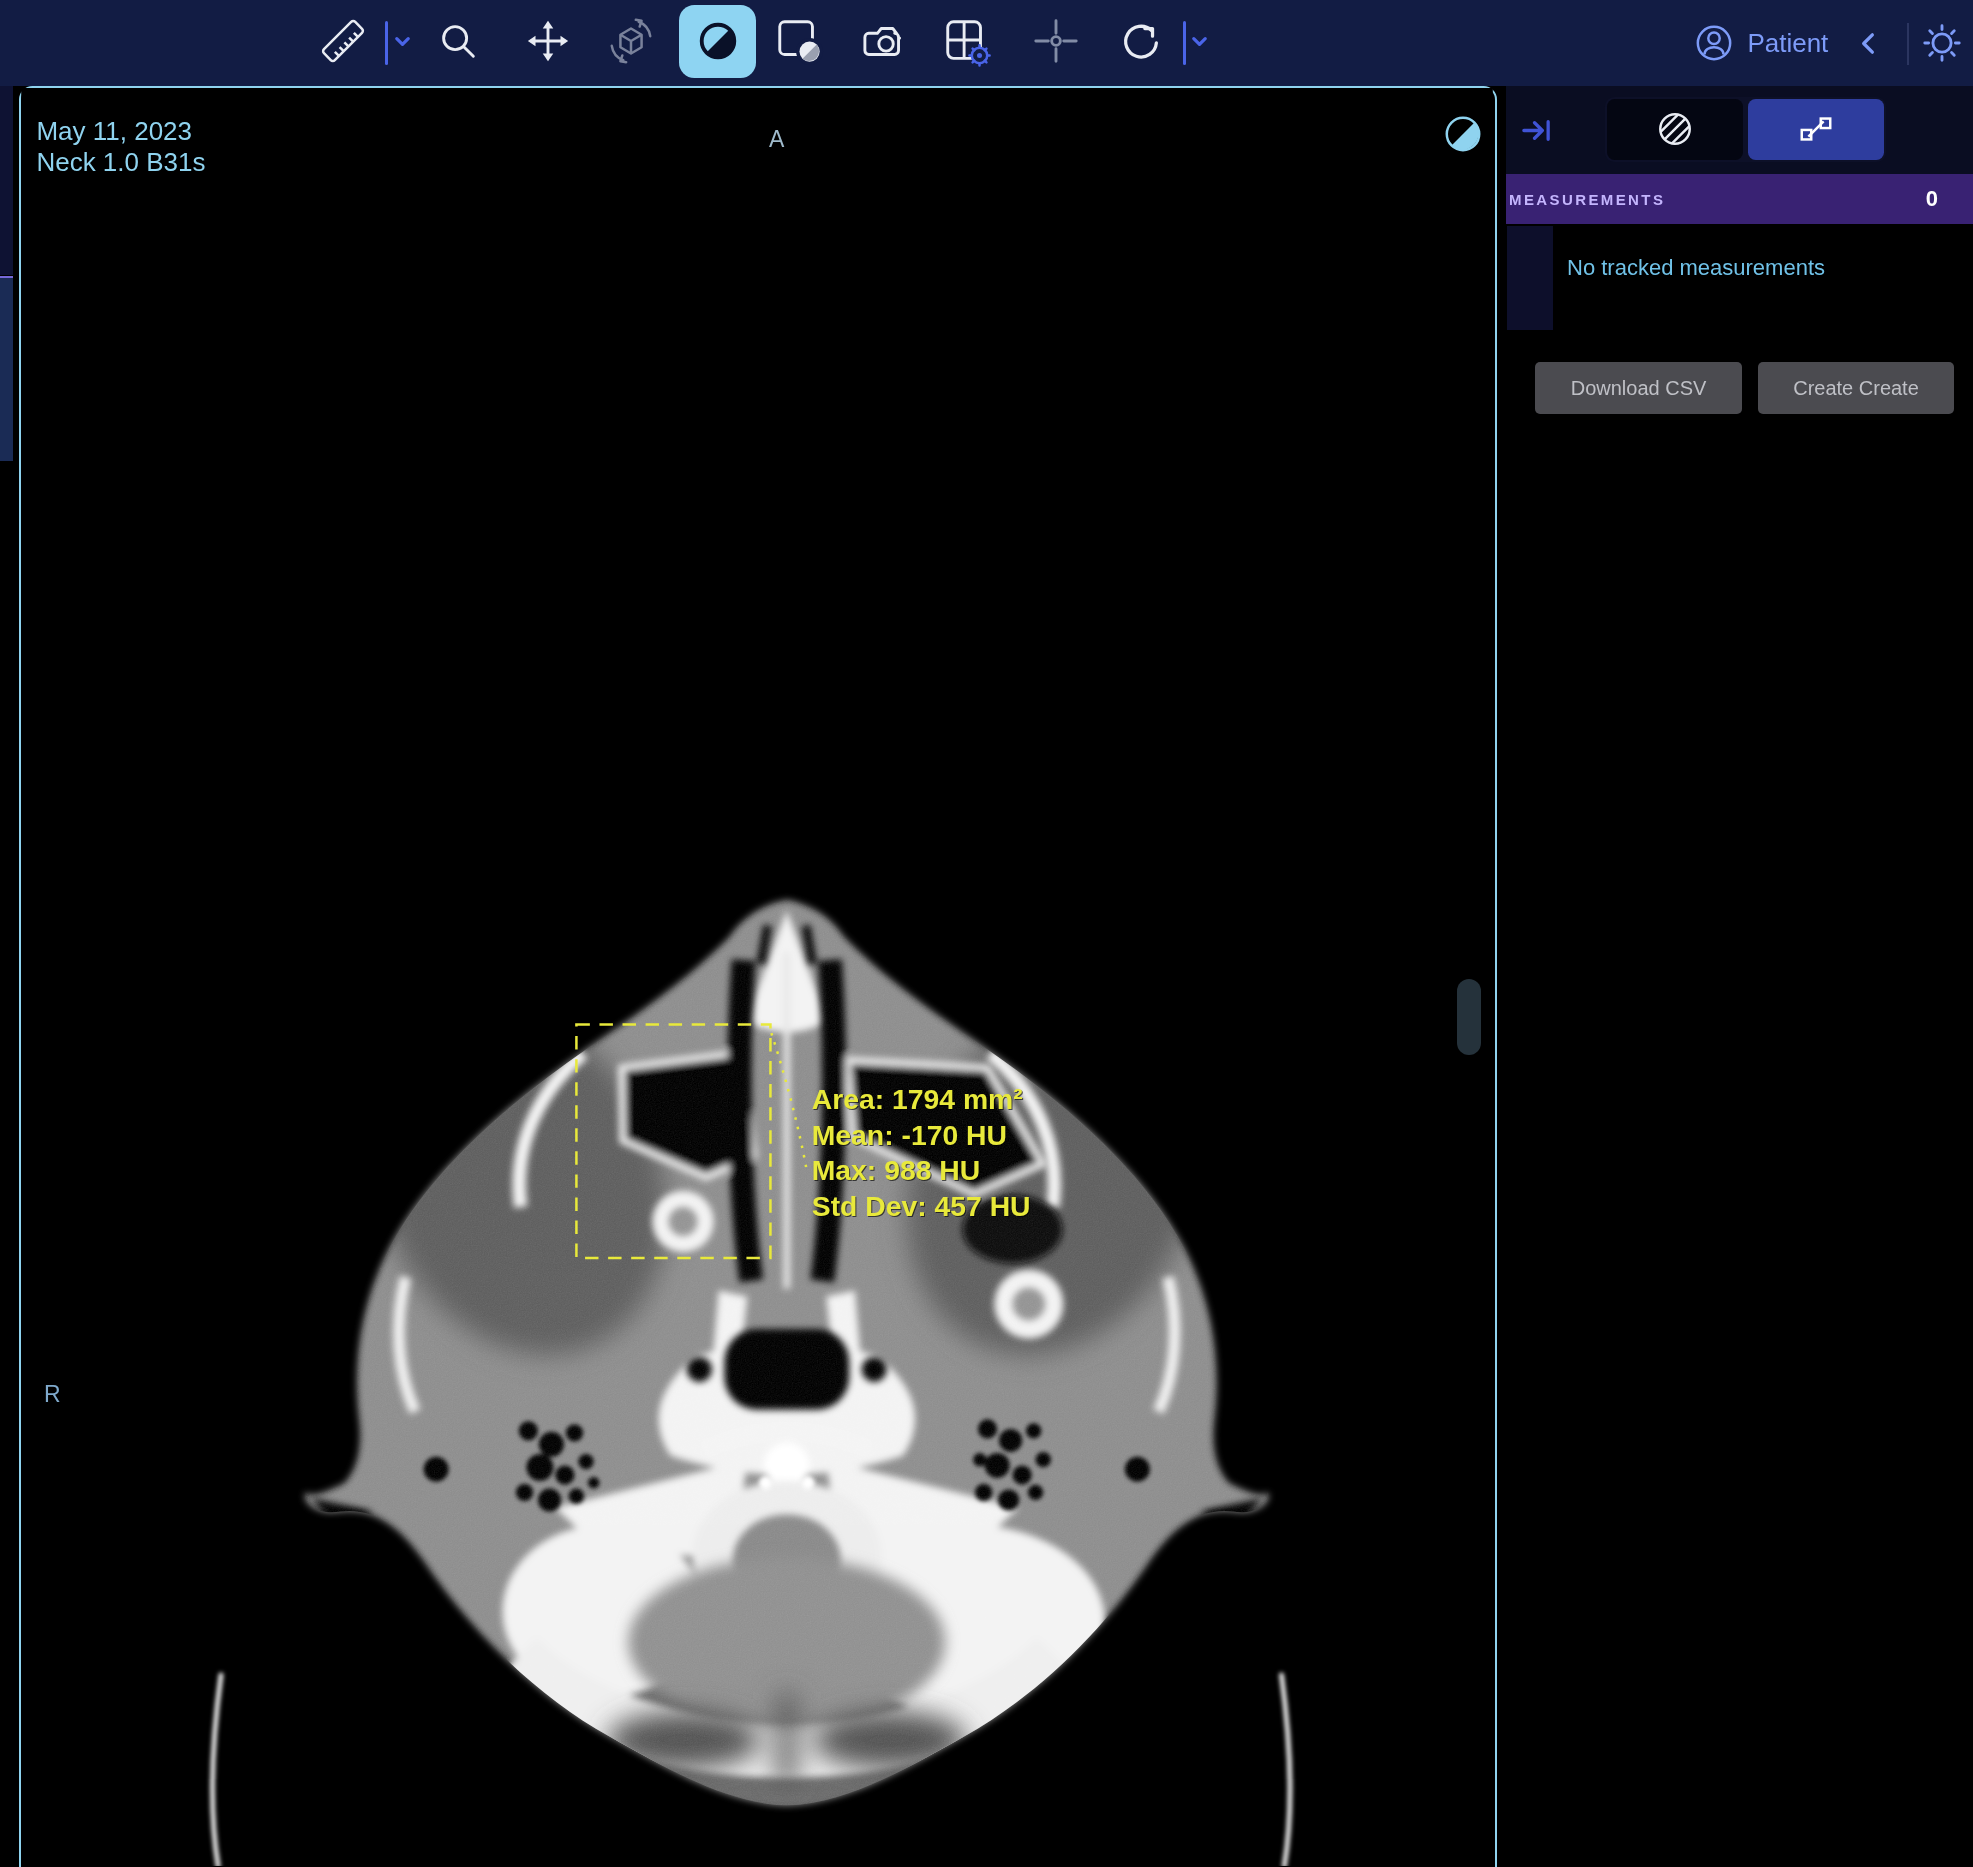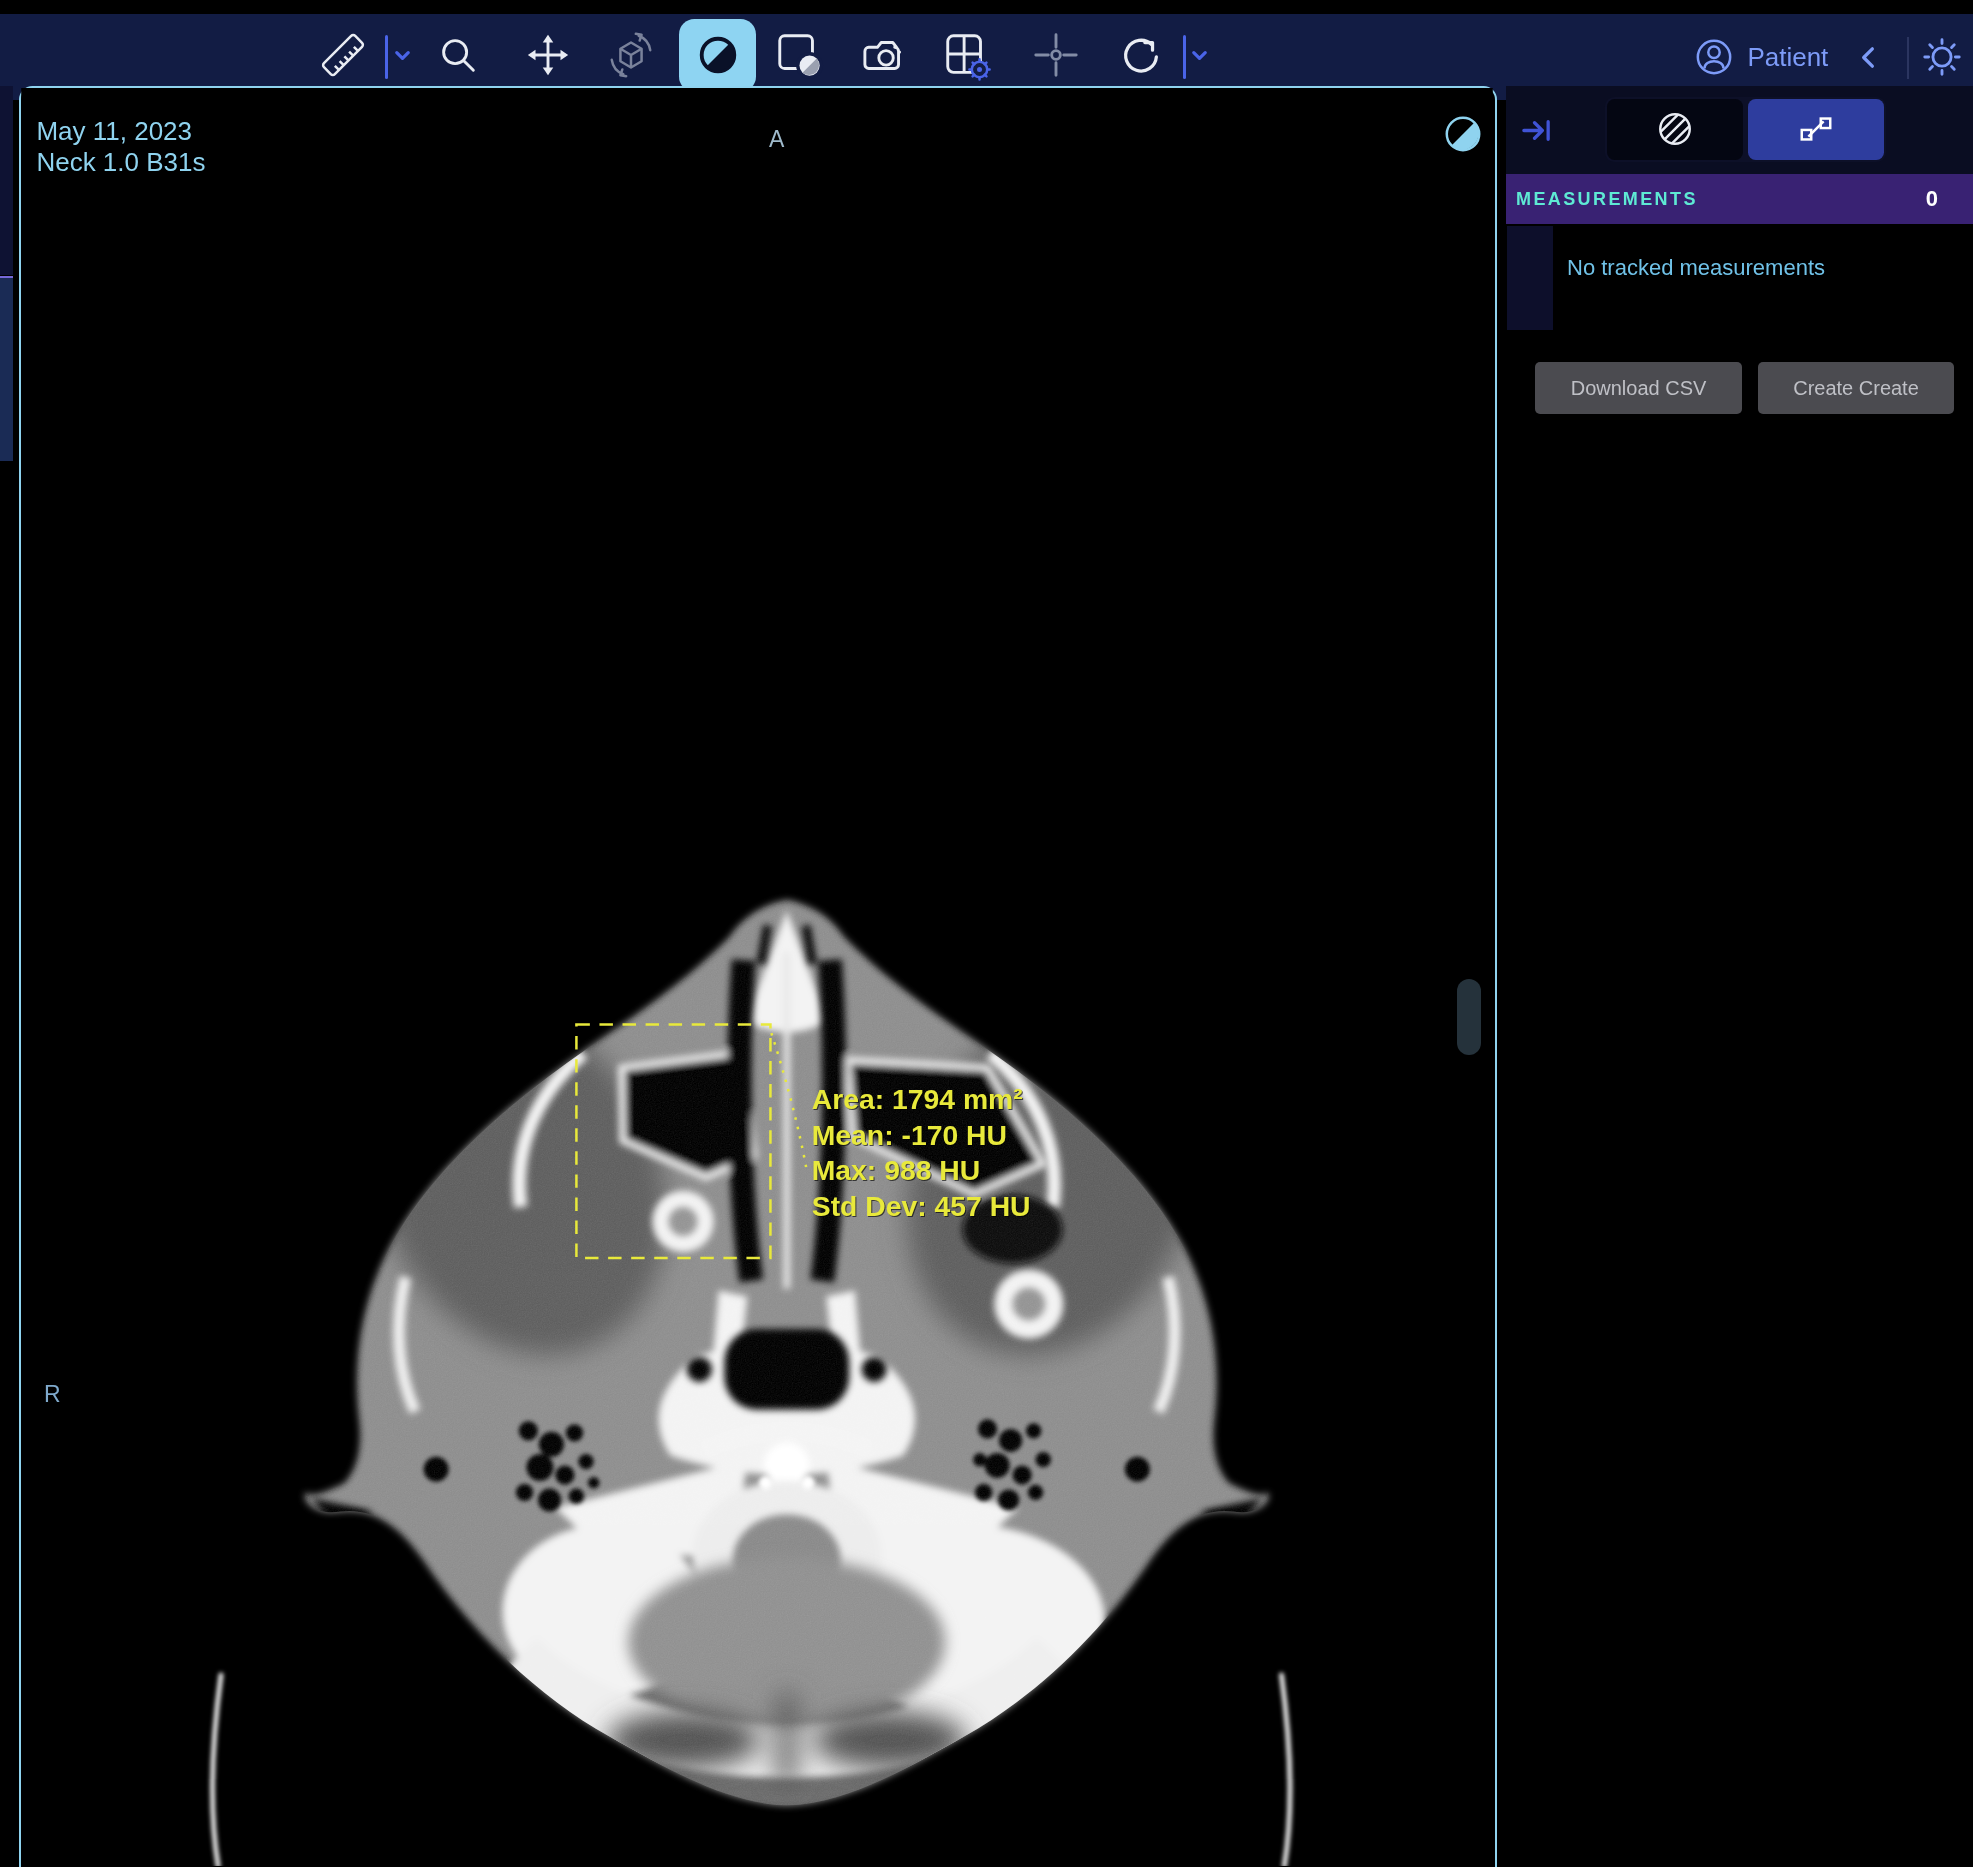--- a/index.html
+++ b/index.html
@@ -1,19 +1,19 @@
 <!DOCTYPE html>
 <html><head>
 <meta charset="utf-8">
 <style>
   html,body{margin:0;padding:0;background:#000;}
   .stage{position:relative;width:1973px;height:1868px;background:#000;overflow:hidden;
          font-family:"Liberation Sans","DejaVu Sans",sans-serif;}
   
-  .toolbar{position:absolute;left:0;top:0;width:1973px;height:86px;background:#121C44;margin-top:14px;}
+  .toolbar{position:absolute;left:0;top:0;width:1973px;height:86px;background:#121C44;}
   .tbtn{position:absolute;top:14.4px;width:54px;height:54px;display:flex;align-items:center;justify-content:center;
         border-radius:9.6px;cursor:pointer;}
   .tbtn.active{top:4.8px;width:77px;height:73px;background:#8ED4F2;border-radius:15.4px;}
   .tsep{position:absolute;top:21px;width:2.9px;height:44px;background:#4A64E8;border-radius:1.9px;}
   .tchev{position:absolute;top:14.4px;width:29px;height:54px;display:flex;align-items:center;justify-content:center;cursor:pointer;}
   .patient-group{position:absolute;top:0;height:86px;display:flex;align-items:center;cursor:pointer;}
   .patient-label{color:#7D9BF8;font-size:26px;margin-left:13.4px;}
   .pdiv{position:absolute;top:23px;width:1.9px;height:42px;background:#2B3560;}
   
   .rail-a{position:absolute;left:0;top:86px;width:13.4px;height:189px;background:#0E1233;}
@@ -31,21 +31,21 @@
   
   .rpanel{position:absolute;left:1506px;top:86px;width:467px;height:1781px;background:#000;}
   .rp-topbar{position:absolute;left:0;top:0;width:467px;height:88px;background:#0A0D22;}
   .collapse-btn{position:absolute;left:9.6px;top:23px;width:42px;height:42px;display:flex;align-items:center;justify-content:center;cursor:pointer;}
   .tabs{position:absolute;left:99px;top:10.6px;width:281px;height:65px;background:#0D1028;border-radius:9.6px;
         display:flex;align-items:center;justify-content:space-between;padding:0 1.9px;box-sizing:border-box;}
   .tab{width:136px;height:61px;border-radius:7.7px;display:flex;align-items:center;justify-content:center;cursor:pointer;}
   .tab.seg{background:#040612;}
   .tab.meas{background:#2E3D9E;}
   .rp-header{position:absolute;left:0;top:88px;width:467px;height:50px;background:#392273;display:flex;align-items:center;}
-  .rp-header .title{color:#5eead4;font-size:18px;font-weight:bold;letter-spacing:2.4px;padding-left:10px;}
+  .rp-header .title{color:#c4b5fd;font-size:15px;font-weight:bold;letter-spacing:2.4px;padding-left:3px;}
   .rp-header .count{margin-left:auto;color:#FFFFFF;font-size:22px;font-weight:bold;padding-right:35px;}
   .rp-strip{position:absolute;left:1px;top:140px;width:46px;height:104px;background:#0D0F2B;}
   .rp-empty{position:absolute;left:61px;top:169px;color:#70C2E8;font-size:22px;}
   .rp-btn{position:absolute;top:276px;height:52px;background:#4B4B50;border-radius:5px;color:#BFC0C6;font-size:20px;
           display:flex;align-items:center;justify-content:center;cursor:pointer;}
   .rp-btn.csv{left:29px;width:207px;}
   .rp-btn.report{left:252px;width:196px;}
   svg{display:block;}
 </style>
 </head>

